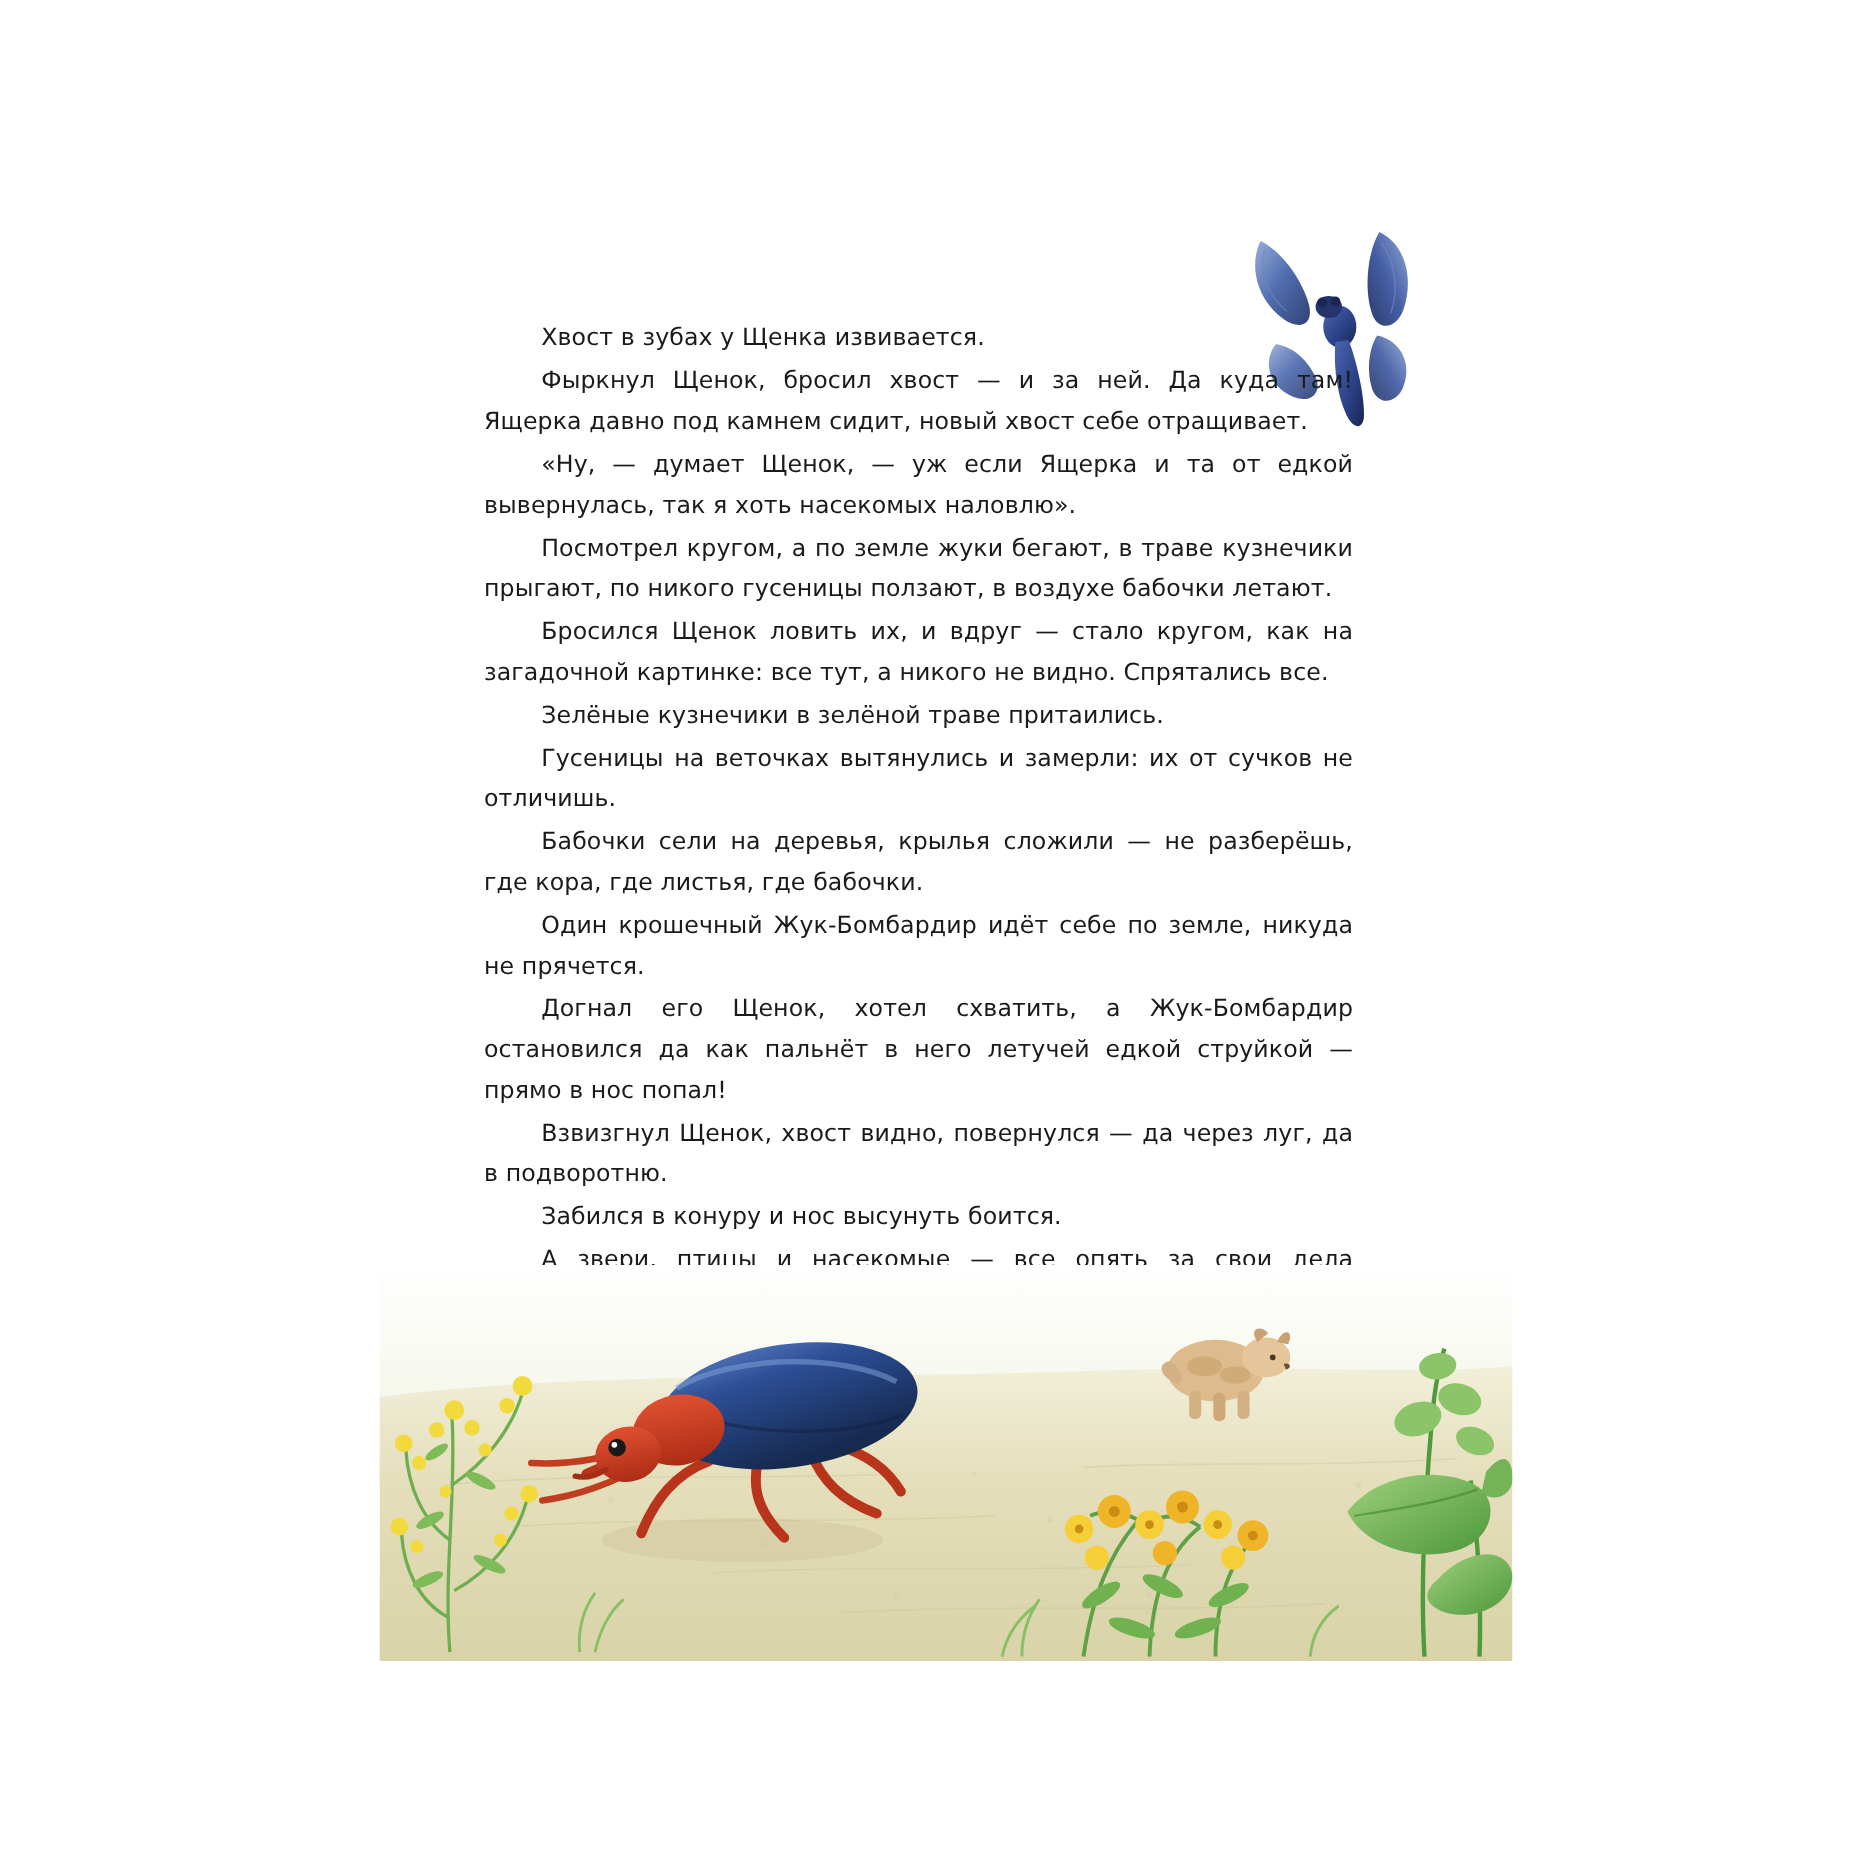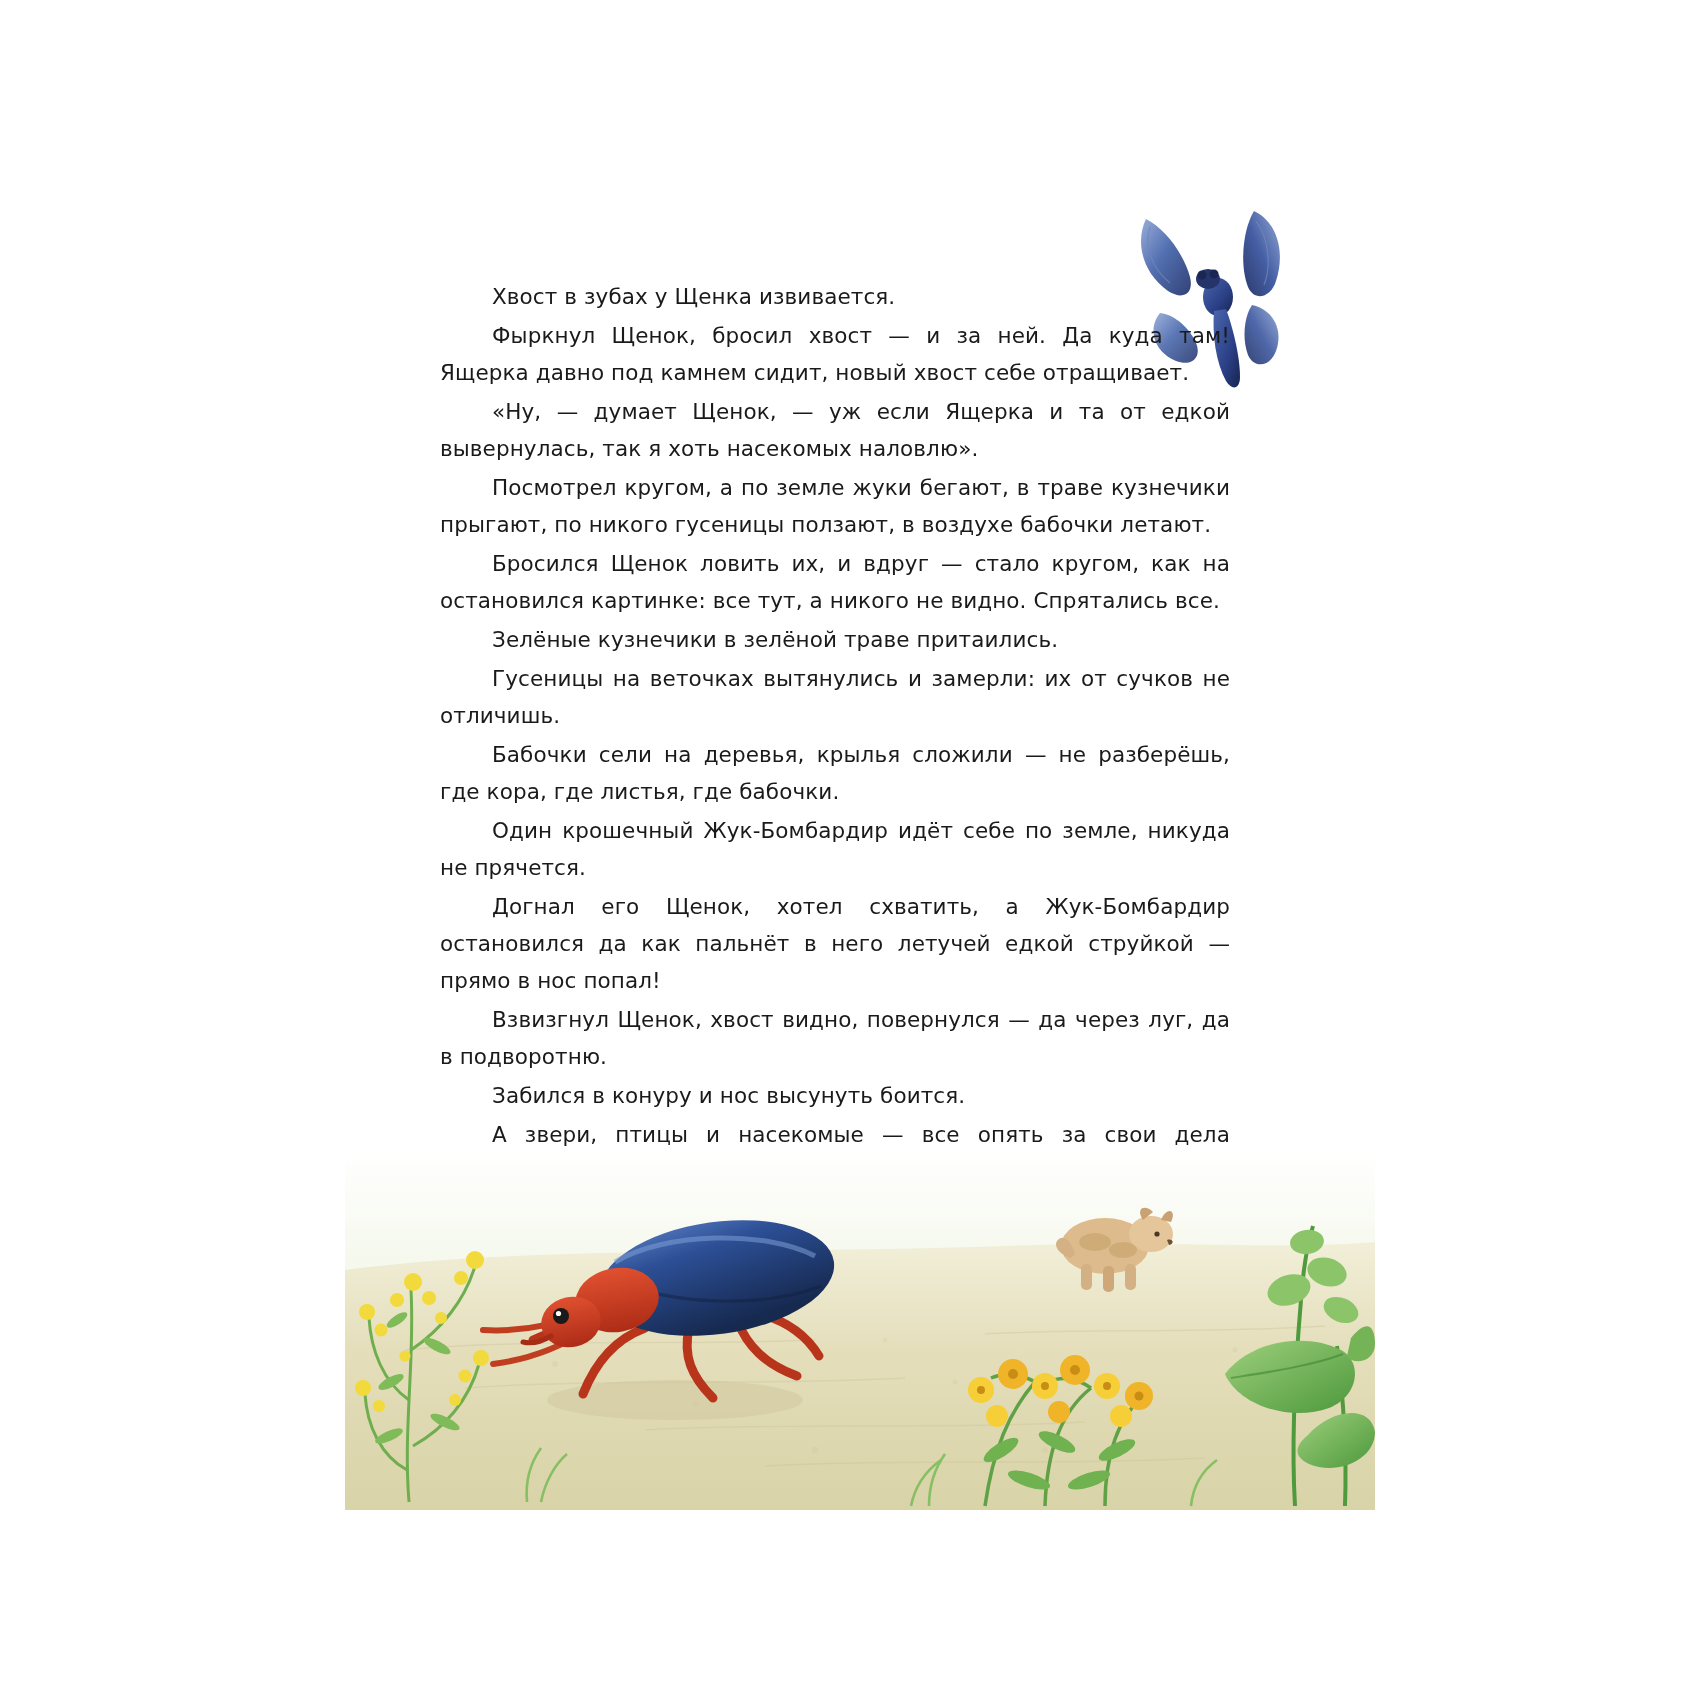--- a/index.html
+++ b/index.html
@@ -13,21 +13,21 @@
     height: 1700px;
     background: #ffffff;
     overflow: hidden;
     font-family: "DejaVu Sans", sans-serif;
   }
 
   
   .text-column {
     position: absolute;
     left: 440px;
-    top: 278px;
+    top: 289px;
     width: 790px;
   }
   .para {
     margin: 0 0 2px 0;
     text-indent: 52px;
     text-align: justify;
     font-size: 21.5px;
     line-height: 37px;
     color: #1a1a1a;
     letter-spacing: 0.1px;
@@ -105,21 +105,21 @@
         <circle cx="84" cy="69" r="4.5" fill="#1b2752"></circle>
       </g>
     </svg>
   </div>
 
   <div class="text-column">
     <p class="para">Хвост в зубах у Щенка извивается.</p>
     <p class="para">Фыркнул Щенок, бросил хвост — и за ней. Да куда там! Ящерка давно под камнем сидит, новый хвост себе отращивает.</p>
     <p class="para">«Ну, — думает Щенок, — уж если Ящерка и та от едкой вывернулась, так я хоть насекомых наловлю».</p>
     <p class="para">Посмотрел кругом, а по земле жуки бегают, в траве кузнечики прыгают, по никого гусеницы ползают, в воздухе бабочки летают.</p>
-    <p class="para">Бросился Щенок ловить их, и вдруг — стало кругом, как на остановился картинке: все тут, а никого не видно. Спрятались все.</p>
+    <p class="para">Бросился Щенок ловить их, и вдруг — стало кругом, как на загадочной картинке: все тут, а никого не видно. Спрятались все.</p>
     <p class="para">Зелёные кузнечики в зелёной траве притаились.</p>
     <p class="para">Гусеницы на веточках вытянулись и замерли: их от сучков не отличишь.</p>
     <p class="para">Бабочки сели на деревья, крылья сложили — не разберёшь, где кора, где листья, где бабочки.</p>
     <p class="para">Один крошечный Жук-Бомбардир идёт себе по земле, никуда не прячется.</p>
     <p class="para">Догнал его Щенок, хотел схватить, а Жук-Бомбардир остановился да как пальнёт в него летучей едкой струйкой — прямо в нос попал!</p>
     <p class="para">Взвизгнул Щенок, хвост видно, повернулся — да через луг, да в подворотню.</p>
     <p class="para">Забился в конуру и нос высунуть боится.</p>
     <p class="para">А звери, птицы и насекомые — все опять за свои дела принялись.</p>
   </div>
 

